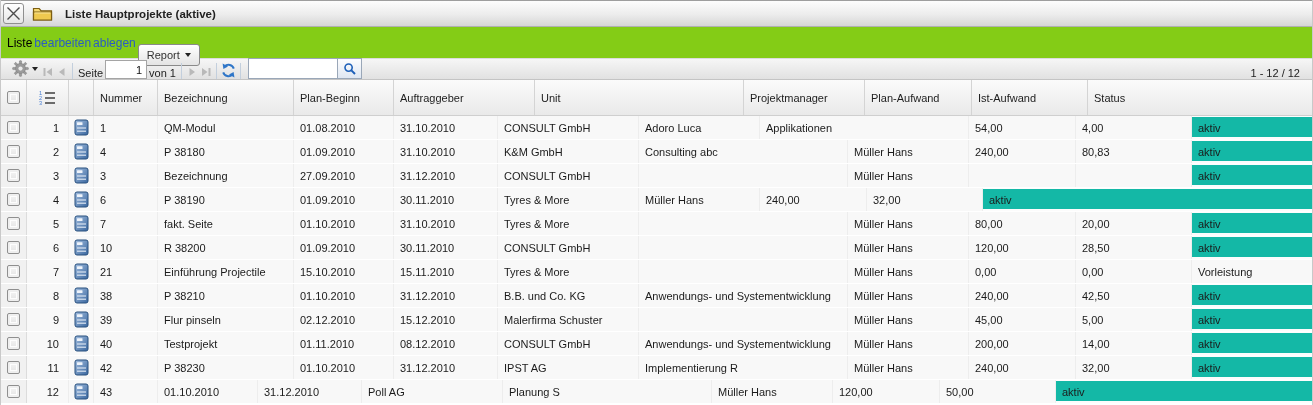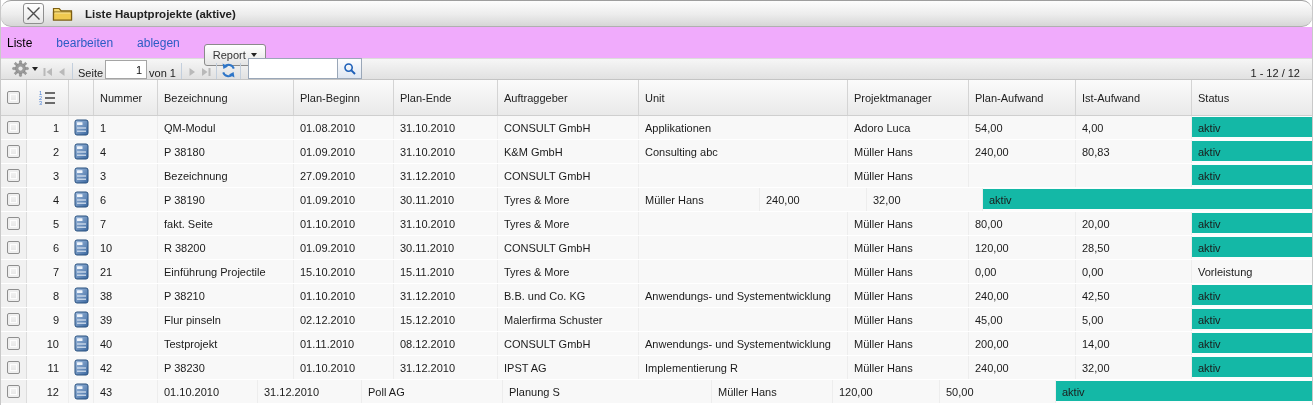--- a/index.html
+++ b/index.html
@@ -4,32 +4,32 @@
 <style>
   html,body{margin:0;padding:0;background:#fff;}
   *{box-sizing:border-box;}
   .window{
     width:1313px;height:405px;position:relative;overflow:hidden;
     font-family:"Liberation Sans",sans-serif;font-size:11px;color:#1b1b1b;
     border-left:1px solid #c9c9c9;border-right:1px solid #c9c9c9;background:#fff;
   }
   
   .titlebar{
-    height:27px;display:flex;align-items:center;gap:8px;padding:0 22px;
+    height:27px;display:flex;align-items:center;gap:8px;padding:0 2px;
     background:linear-gradient(#fdfdfd 0%,#ececec 55%,#d6d6d6 100%);
-    border-top:1px solid #9e9e9e;border-bottom:1px solid #b0b0b0;border-radius:10px;
+    border-top:1px solid #9e9e9e;border-bottom:1px solid #b0b0b0;
   }
   .close-btn{
     width:21px;height:21px;border:1px solid #8f8f8f;border-radius:3px;
     background:linear-gradient(#ffffff,#e6e6e6);display:flex;align-items:center;justify-content:center;cursor:pointer;
   }
   .folder-wrap{display:flex;align-items:center;}
   .wtitle{font-weight:bold;font-size:11.5px;color:#222;margin-left:4px;}
   
-  .menubar{height:31px;background:#f0abfc;display:flex;align-items:center;padding:0 6px;gap:24px;}
+  .menubar{height:31px;background:#84cc16;display:flex;align-items:center;padding:0 6px;gap:2px;}
   .menubar .plain{color:#000;font-size:12px;}
   .menubar a{color:#2a5cc4;text-decoration:none;font-size:12px;cursor:pointer;}
   .report-btn{
     display:flex;align-items:center;gap:5px;height:22px;padding:0 8px;
     border:1px solid #8a8a8a;border-radius:3px;background:linear-gradient(#ffffff,#e4e4e4);
     font-size:11px;color:#333;cursor:pointer;margin-top:24px;
   }
   .caret{width:0;height:0;border-left:3.5px solid transparent;border-right:3.5px solid transparent;border-top:4px solid #222;}
   
   .toolbar{
@@ -211,21 +211,20 @@
           <line x1="7" y1="3" x2="17" y2="3" stroke="#333" stroke-width="1.4"></line>
           <line x1="7" y1="8" x2="17" y2="8" stroke="#333" stroke-width="1.4"></line>
           <line x1="7" y1="13" x2="17" y2="13" stroke="#333" stroke-width="1.4"></line>
         </svg>
       </span>
     </div>
     <div class="th c2"></div>
     <div class="th c3">Nummer</div>
     <div class="th c4">Bezeichnung</div>
     <div class="th c5">Plan-Beginn</div>
-    <div class="th c6">Plan-Ende</div>
     <div class="th c7">Auftraggeber</div>
     <div class="th c8">Unit</div>
     <div class="th c9">Projektmanager</div>
     <div class="th c10">Plan-Aufwand</div>
     <div class="th c11">Ist-Aufwand</div>
     <div class="th c12">Status</div>
   </div>
 
   <div class="grid-body">
   <div class="tr">
@@ -243,22 +242,22 @@
           <line x1="3" y1="9" x2="12" y2="9" stroke="#dbe5f2" stroke-width="1.2"></line>
           <line x1="3" y1="12.2" x2="12" y2="12.2" stroke="#dbe5f2" stroke-width="1.2"></line>
         </svg>
       </span>
     </div>
     <div class="td c3">1</div>
     <div class="td c4">QM-Modul</div>
     <div class="td c5">01.08.2010</div>
     <div class="td c6">31.10.2010</div>
     <div class="td c7">CONSULT GmbH</div>
+    <div class="td c9">Adoro Luca</div>
     <div class="td c8">Applikationen</div>
-    <div class="td c9">Adoro Luca</div>
     <div class="td c10">54,00</div>
     <div class="td c11">4,00</div>
     <div class="td c12 col-status active">aktiv</div>
   </div>
 
   <div class="tr">
     <div class="td c0 col-check">
       <span class="checkbox"></span>
     </div>
     <div class="td c1 col-num">

